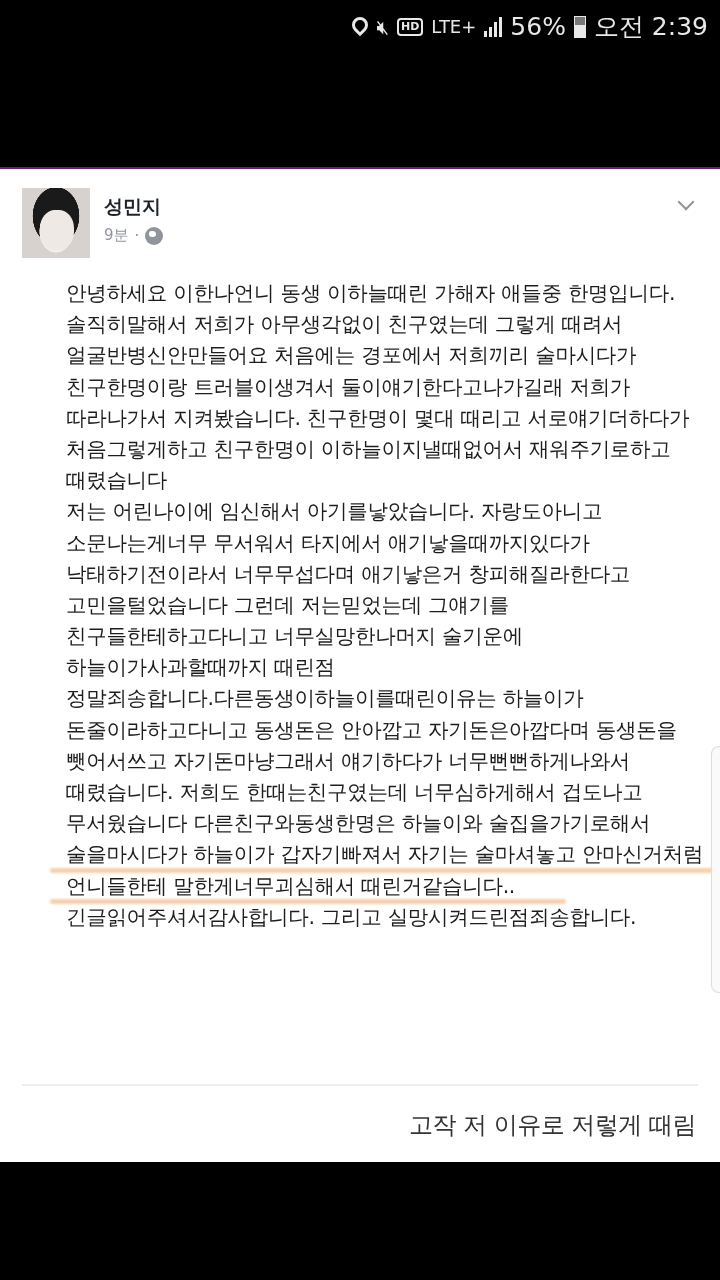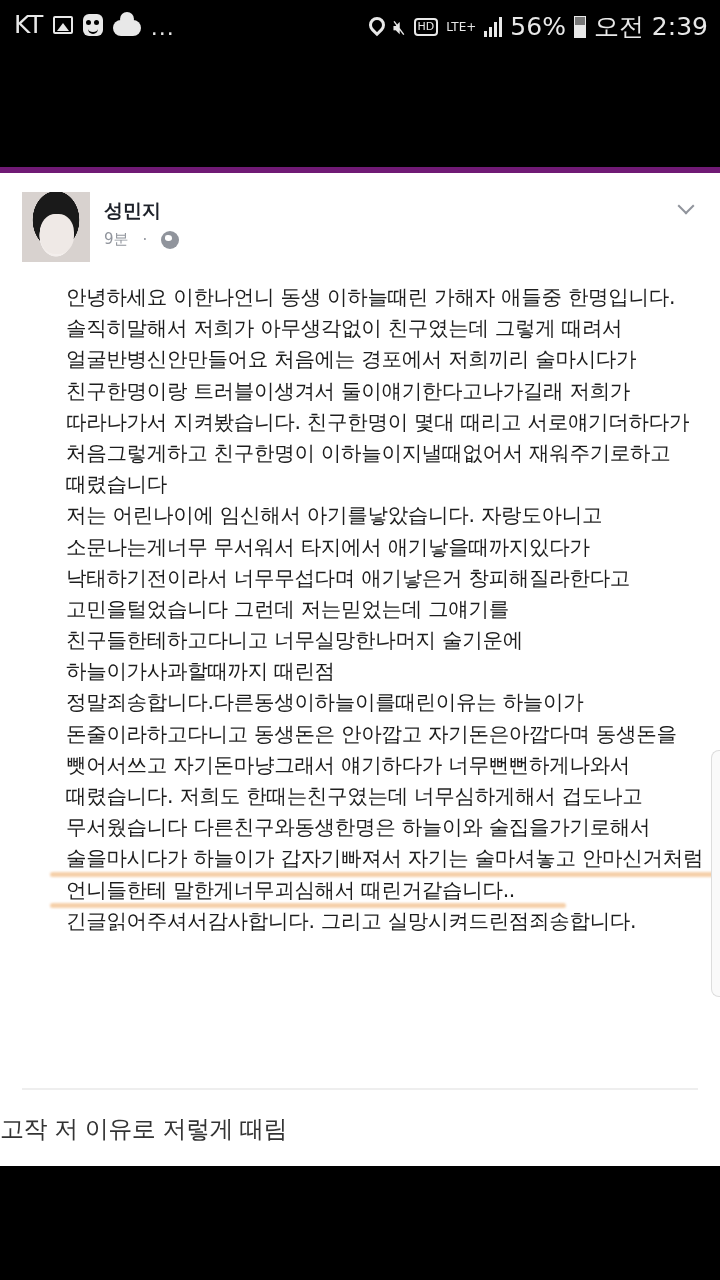--- a/index.html
+++ b/index.html
@@ -19,68 +19,61 @@
     .img-icon::after { content: ""; position: absolute; left: 2px; bottom: 1px; width: 0; height: 0;
       border-left: 6px solid transparent; border-right: 6px solid transparent; border-bottom: 8px solid #e8e8e8; }
     .cloud-icon { width: 28px; height: 16px; background: #e8e8e8; border-radius: 10px; position: relative; top: 3px; }
     .cloud-icon::before { content: ""; position: absolute; left: 7px; top: -8px; width: 14px; height: 14px; border-radius: 50%; background: #e8e8e8; }
     .face-icon { width: 20px; height: 22px; background: #e8e8e8; border-radius: 6px; position: relative; }
     .face-icon::before { content: ""; position: absolute; left: 3px; top: 6px; width: 5px; height: 5px; border-radius: 50%; background: #000; box-shadow: 8px 0 0 #000; }
     .face-icon::after { content: ""; position: absolute; left: 5px; top: 14px; width: 10px; height: 4px; border-bottom: 2px solid #000; border-radius: 0 0 6px 6px; }
     .dots { font-size: 22px; letter-spacing: 1px; position: relative; top: 3px; }
     .pin-icon { width: 16px; height: 16px; border: 3px solid #e8e8e8; border-radius: 50% 50% 50% 0; transform: rotate(-45deg); box-sizing: border-box; position: relative; top: -2px; }
     .mute-icon { font-size: 20px; }
-    .hd-icon { font-size: 11px; border: 2px solid #e8e8e8; border-radius: 4px; padding: 0 2px; font-weight: normal; line-height: 14px; }
-    .lte-icon { font-size: 12px; line-height: 12px; text-align: center; }
+    .hd-icon { font-size: 11px; border: 2px solid #e8e8e8; border-radius: 4px; padding: 0 2px; font-weight: bold; line-height: 14px; }
+    .lte-icon { font-size: 18px; line-height: 12px; text-align: center; }
     .signal-icon { display: flex; align-items: flex-end; gap: 2px; height: 20px; }
     .signal-icon span { width: 3px; background: #e8e8e8; display: block; }
     .battery-icon { width: 10px; height: 20px; border: 1px solid #e8e8e8; background: linear-gradient(to top, #e8e8e8 60%, #777 60%); }
     .sb-battery, .sb-time { font-size: 25px; }
 
     .card {
       position: absolute; left: 0; top: 167px; width: 720px; height: 993px; background: #fff;
-      border-top: 6px solid #701a75;
+      border-top: 2px solid #701a75;
     }
     .post-header { position: absolute; left: 22px; top: 19px; width: 680px; height: 70px; }
     .avatar {
       position: absolute; left: 0; top: 0; width: 68px; height: 70px;
       background: radial-gradient(ellipse at 50% 62%, #f3eeec 0 34%, transparent 35%), radial-gradient(ellipse at 50% 40%, #1a1a1a 0 48%, #d8d2cf 49%);
     }
     .avatar-face { position: absolute; left: 18px; top: 22px; width: 34px; height: 40px; background: #efe9e6; border-radius: 45%; }
     .author-name { position: absolute; left: 82px; top: 6px; font-size: 19px; font-weight: bold; color: #1d2129; }
-    .post-meta { position: absolute; left: 82px; top: 38px; display: flex; align-items: center; gap: 14px; color: #90949c; font-size: 15px; }
+    .post-meta { position: absolute; left: 82px; top: 38px; display: flex; align-items: center; gap: 6px; color: #90949c; font-size: 15px; }
     .globe-icon { width: 18px; height: 18px; border-radius: 50%; background: #90949c; position: relative; }
     .globe-icon::after { content: ""; position: absolute; left: 4px; top: 4px; width: 7px; height: 6px; background: #fff; border-radius: 40% 60% 50% 50%; }
     .chevron-icon { position: absolute; right: 10px; top: 8px; width: 10px; height: 10px; border-right: 2px solid #90949c; border-bottom: 2px solid #90949c; transform: rotate(45deg); }
 
     .post-body { position: absolute; left: 22px; top: 109px; width: 680px; margin-left: 44px; }
     .post-line {
       height: 31.2px; line-height: 31.2px; font-size: 20.5px; color: #1d1d1d; white-space: nowrap;
       font-family: "DejaVu Sans", sans-serif; letter-spacing: -0.3px; position: relative;
     }
     .post-line.hl::after {
       content: ""; position: absolute; left: -16px; right: -20px; bottom: -2px; height: 5px;
       background: rgba(236, 170, 100, 0.55); border-radius: 3px; filter: blur(1px);
     }
     .post-line.hl.short::after { right: 180px; }
     .divider { position: absolute; left: 22px; top: 915px; width: 676px; height: 2px; background: #eeeeee; }
-    .caption { position: absolute; left: 0; top: 940px; width: 696px; text-align: left; font-size: 24px; color: #333; letter-spacing: -0.5px; font-family: "DejaVu Sans", sans-serif; }
+    .caption { position: absolute; left: 0; top: 940px; width: 696px; text-align: right; font-size: 24px; color: #333; letter-spacing: -0.5px; font-family: "DejaVu Sans", sans-serif; }
     .scroll-thumb { position: absolute; right: 0; top: 577px; width: 8px; height: 245px; border: 1px solid #ddd; border-right: none; border-radius: 8px 0 0 8px; background: #fafafa; }
   </style>
 </head>
 <body>
 
 <div class="status-bar">
-  <div class="sb-left">
-    <span class="sb-carrier">KT</span>
-    <span class="icon-box img-icon"></span>
-    <span class="icon-box face-icon"></span>
-    <span class="icon-box cloud-icon"></span>
-    <span class="dots">...</span>
-  </div>
   <div class="sb-right">
     <span class="icon-box pin-icon"></span>
     <span class="mute-icon">🔇︎</span>
     <span class="hd-icon">HD</span>
     <span class="lte-icon">LTE+</span>
     <span class="signal-icon">
       <span style="height:6px"></span>
         <span style="height:10px"></span>
         <span style="height:15px"></span>
         <span style="height:20px"></span>

